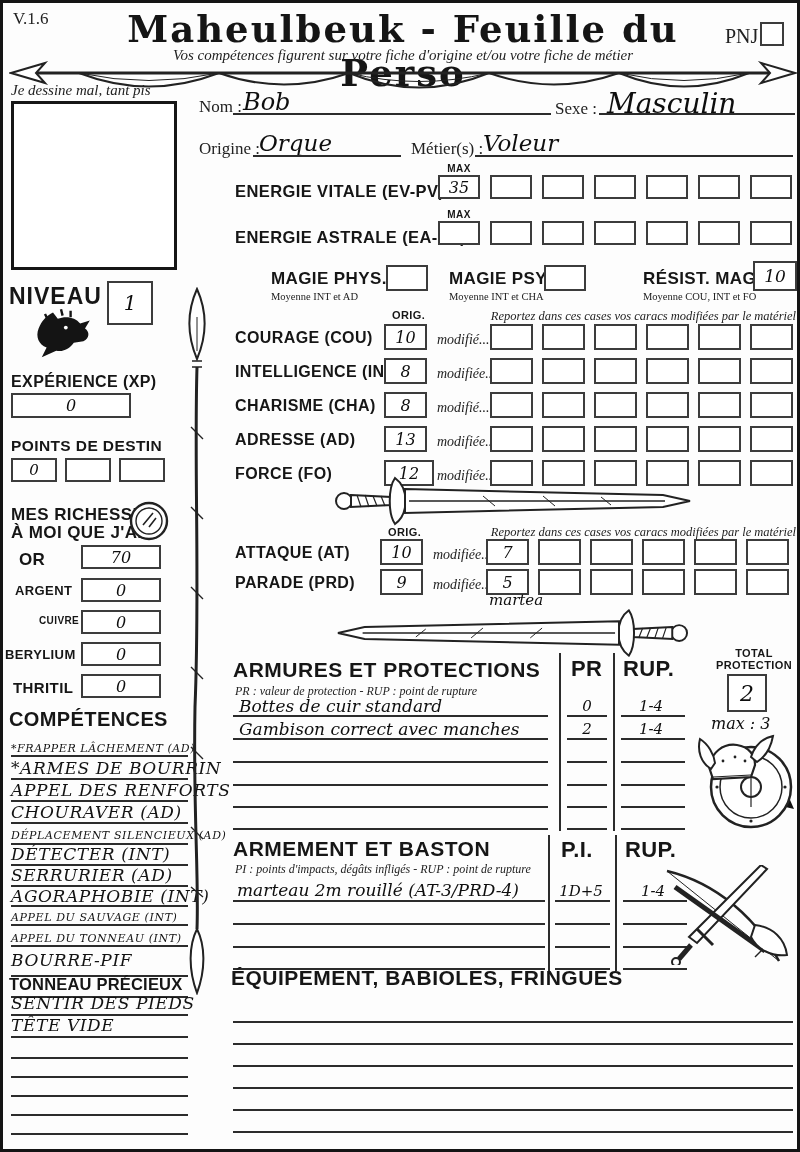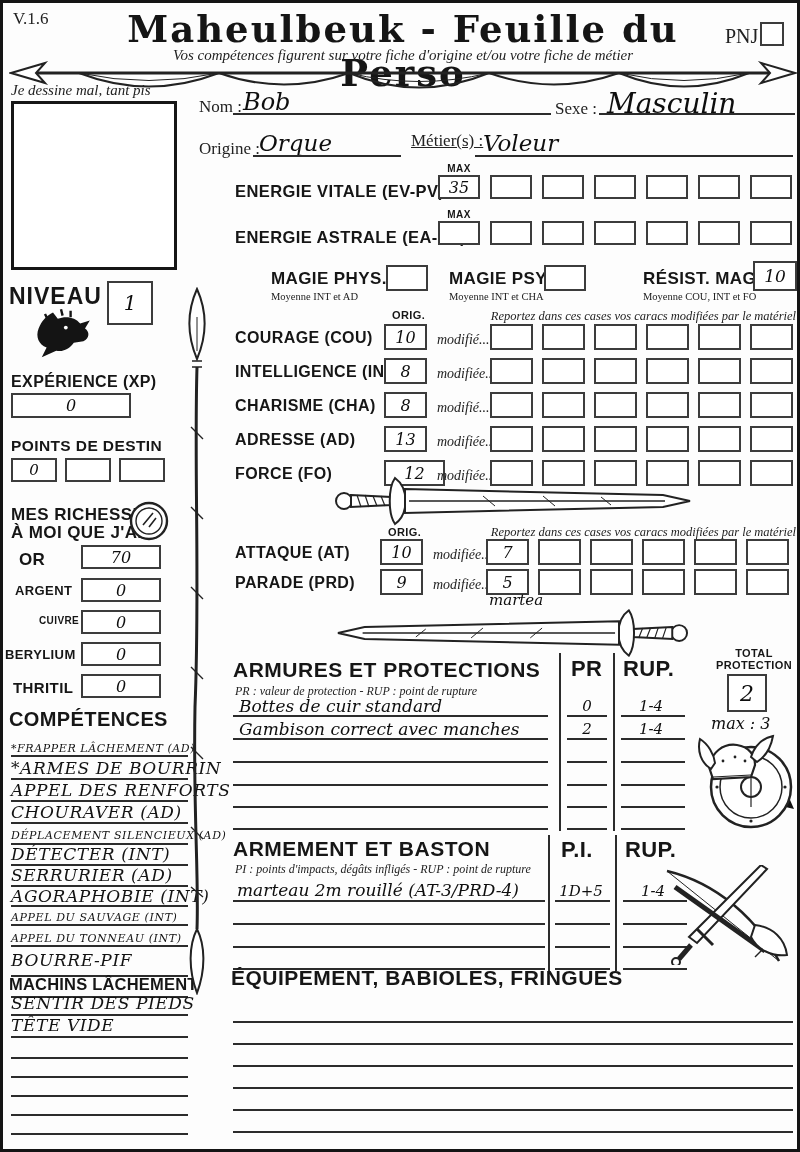--- a/index.html
+++ b/index.html
@@ -47,21 +47,21 @@
   <div class="abs serif" style="left:196px;top:94px;font-size:17px;">Nom :</div>
   <div class="abs hw" style="left:240px;top:85px;font-size:24px;">Bob</div>
   <div class="ln" style="left:230px;top:110px;width:318px;"></div>
   <div class="abs serif" style="left:552px;top:96px;font-size:17px;">Sexe :</div>
   <div class="abs hw" style="left:604px;top:84px;font-size:28px;">Masculin</div>
   <div class="ln" style="left:596px;top:110px;width:196px;"></div>
 
   <div class="abs serif" style="left:196px;top:136px;font-size:17px;">Origine :</div>
   <div class="abs hw" style="left:256px;top:127px;font-size:23px;">Orque</div>
   <div class="ln" style="left:250px;top:152px;width:148px;"></div>
-  <div class="abs serif" style="left:408px;top:128px;font-size:17px;text-decoration:underline;">Métier(s) :</div>
+  <div class="abs serif" style="left:408px;top:136px;font-size:17px;">Métier(s) :</div>
   <div class="abs hw" style="left:480px;top:127px;font-size:23px;">Voleur</div>
   <div class="ln" style="left:472px;top:152px;width:318px;"></div>
 
   <div class="abs b" style="left:232px;top:179px;font-size:16.5px;">ENERGIE VITALE (EV-PV)</div>
   <div class="abs b ctr" style="left:435px;top:160px;width:42px;font-size:10px;">MAX</div>
   <div class="cells" style="left:435px;top:172px;gap:10px;">
     <div class="cell" style="width:42px;height:24px;">
         <span class="hw" style="font-size:16px;">35</span>
       </div>
     <div class="cell" style="width:42px;height:24px;"></div>
@@ -154,21 +154,21 @@
   <div class="cells" style="left:487px;top:423px;gap:9px;">
     <div class="cell" style="width:43px;height:26px;"></div>
       <div class="cell" style="width:43px;height:26px;"></div>
       <div class="cell" style="width:43px;height:26px;"></div>
       <div class="cell" style="width:43px;height:26px;"></div>
       <div class="cell" style="width:43px;height:26px;"></div>
       <div class="cell" style="width:43px;height:26px;"></div>
   </div>
 
   <div class="abs b" style="left:232px;top:462px;font-size:16px;">FORCE (FO)</div>
-  <div class="box" style="left:381px;top:457px;width:61px;height:26px;">
+  <div class="box" style="left:381px;top:457px;width:50px;height:26px;">
       <span class="hw" style="font-size:16px;">12</span>
     </div>
   <div class="abs serif it" style="left:434px;top:465px;font-size:14px;">modifiée...</div>
   <div class="cells" style="left:487px;top:457px;gap:9px;">
     <div class="cell" style="width:43px;height:26px;"></div>
       <div class="cell" style="width:43px;height:26px;"></div>
       <div class="cell" style="width:43px;height:26px;"></div>
       <div class="cell" style="width:43px;height:26px;"></div>
       <div class="cell" style="width:43px;height:26px;"></div>
       <div class="cell" style="width:43px;height:26px;"></div>
@@ -409,21 +409,21 @@
   <div class="comp lg" style="top:862px;">SERRURIER (AD)</div>
   <div class="ln cline" style="top:882px;"></div>
   <div class="comp lg" style="top:883px;">AGORAPHOBIE (INT)</div>
   <div class="ln cline" style="top:902px;"></div>
   <div class="comp sm" style="top:908px;">APPEL DU SAUVAGE (INT)</div>
   <div class="ln cline" style="top:921px;"></div>
   <div class="comp sm" style="top:929px;">APPEL DU TONNEAU (INT)</div>
   <div class="ln cline" style="top:942px;"></div>
   <div class="comp lg" style="top:947px;">BOURRE-PIF</div>
   <div class="ln cline" style="top:972px;"></div>
-  <div class="abs b" style="left:6px;top:972px;font-size:16.5px;letter-spacing:.2px;">MACHINS LÂCHEMENT</div>
+  <div class="abs b" style="left:6px;top:972px;font-size:16.5px;letter-spacing:.2px;">TONNEAU PRÉCIEUX</div>
   <div class="ln cline" style="top:993px;"></div>
   <div class="comp lg" style="top:990px;">SENTIR DES PIEDS</div>
   <div class="ln cline" style="top:1011px;"></div>
   <div class="comp lg" style="top:1012px;">TÊTE VIDE</div>
   <div class="ln cline" style="top:1033px;"></div>
   <div class="ln cline" style="top:1054px;"></div>
   <div class="ln cline" style="top:1073px;"></div>
   <div class="ln cline" style="top:1092px;"></div>
   <div class="ln cline" style="top:1111px;"></div>
   <div class="ln cline" style="top:1130px;"></div>

